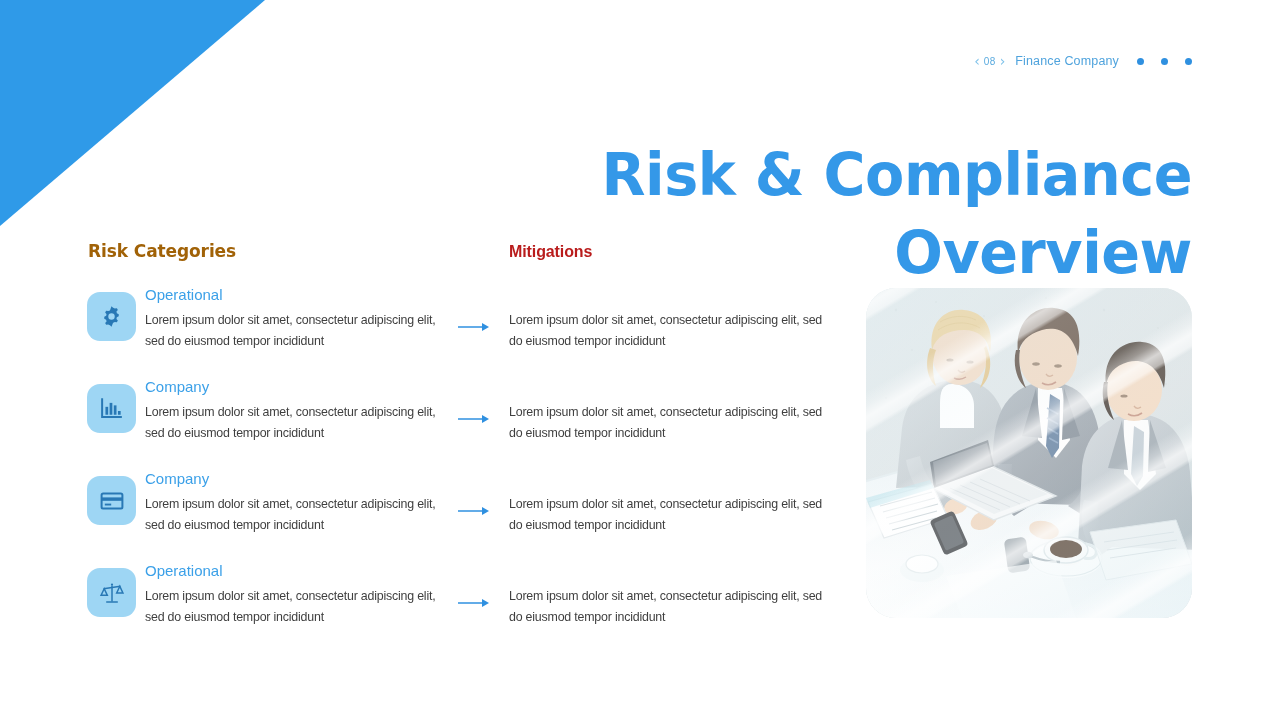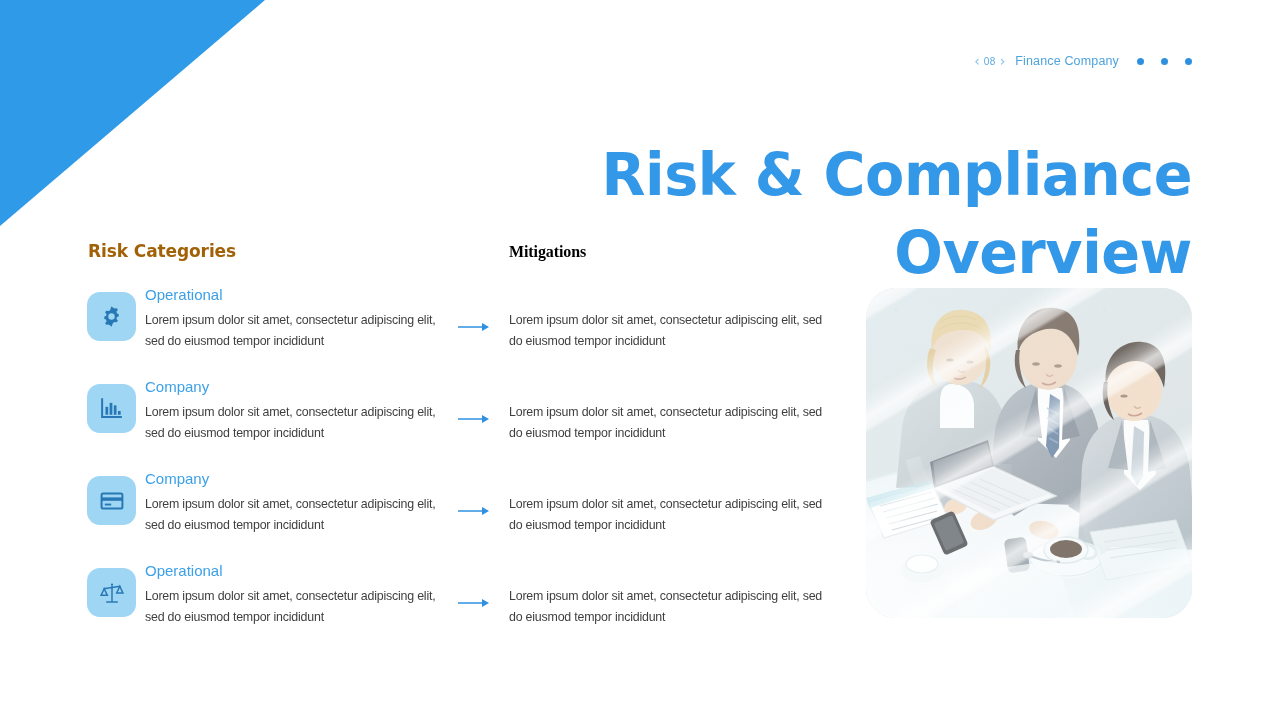--- a/index.html
+++ b/index.html
@@ -101,22 +101,22 @@
     color: #a16207;
     font-family: "DejaVu Sans", sans-serif;
     font-weight: bold;
     font-size: 17px;
     letter-spacing: -0.1px;
   }
   #mitigations-heading {
     position: absolute;
     left: 509px;
     top: 243px;
-    color: #000000;
-    font-family: Liberation Serif, serif;
+    color: #b91c1c;
+    font-family: Liberation Sans, sans-serif;
     font-weight: bold;
     font-size: 16px;
     letter-spacing: -0.1px;
   }
 
   
   #rows {
     position: absolute;
     left: 0;
     top: 284px;

